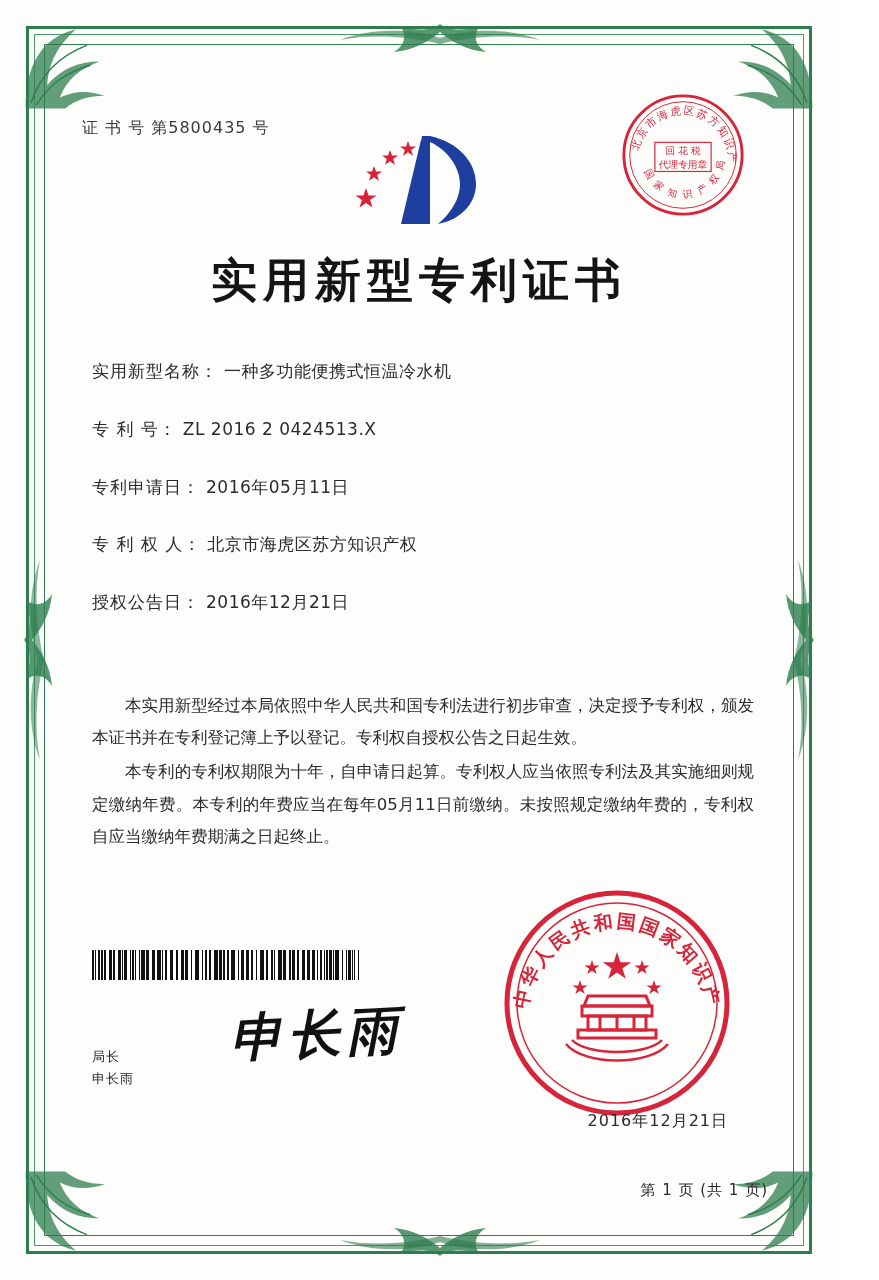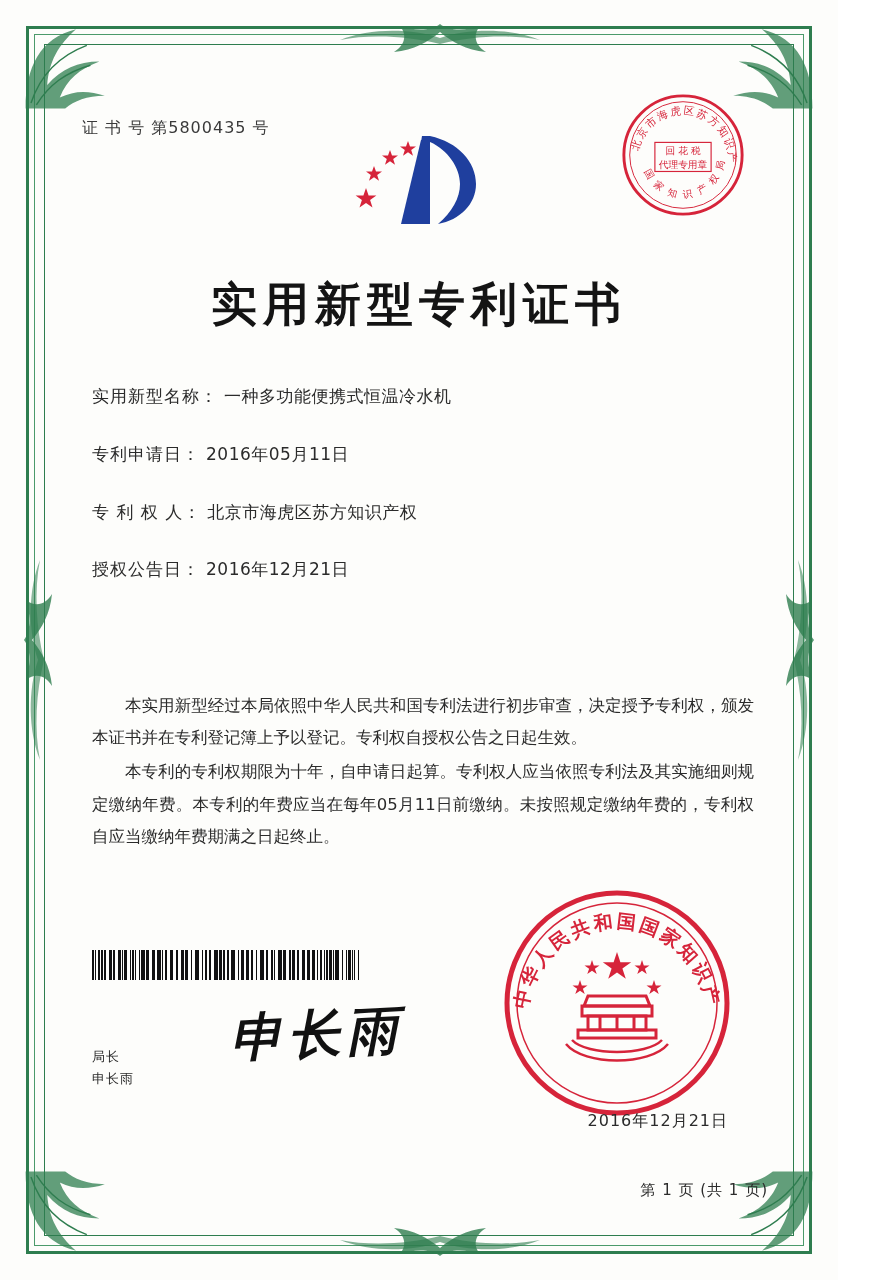--- a/index.html
+++ b/index.html
@@ -104,21 +104,20 @@
     position: absolute;
     top: 180px;
     left: 0;
     right: 0;
     text-align: center;
     font-size: 46px;
     font-weight: bold;
     letter-spacing: 6px;
     color: #141414;
     font-family: Liberation Sans, sans-serif;
-    margin-top: 24px;
   }
 
   
   .stamp-top {
     position: absolute;
     right: 22px;
     top: 22px;
     width: 126px;
     height: 126px;
   }
@@ -131,21 +130,20 @@
     top: 290px;
     right: 10px;
   }
   .field-row {
     display: flex;
     align-items: flex-start;
     margin-bottom: 34px;
     font-size: 17px;
     color: #2b2b2b;
     line-height: 1.4;
-    margin-top: 25px;
   }
   .field-label {
     white-space: nowrap;
     color: #2b2b2b;
     letter-spacing: 1px;
   }
   .field-value {
     margin-left: 6px;
     color: #2b2b2b;
     letter-spacing: 0.5px;
@@ -337,20 +335,24 @@
     <div class="main-title">实用新型专利证书</div>
 
     <div class="fields">
 
       <div class="field-row">
         <span class="field-label">实用新型名称：</span>
         <span class="field-value">一种多功能便携式恒温冷水机</span>
       </div>
 
 
+      <div class="field-row">
+        <span class="field-label">专    利    号：</span>
+        <span class="field-value">ZL 2016 2 0424513.X</span>
+      </div>
 
       <div class="field-row">
         <span class="field-label">专利申请日：</span>
         <span class="field-value">2016年05月11日</span>
       </div>
 
       <div class="field-row">
         <span class="field-label">专  利  权  人：</span>
         <span class="field-value">北京市海虎区苏方知识产权</span>
       </div>

